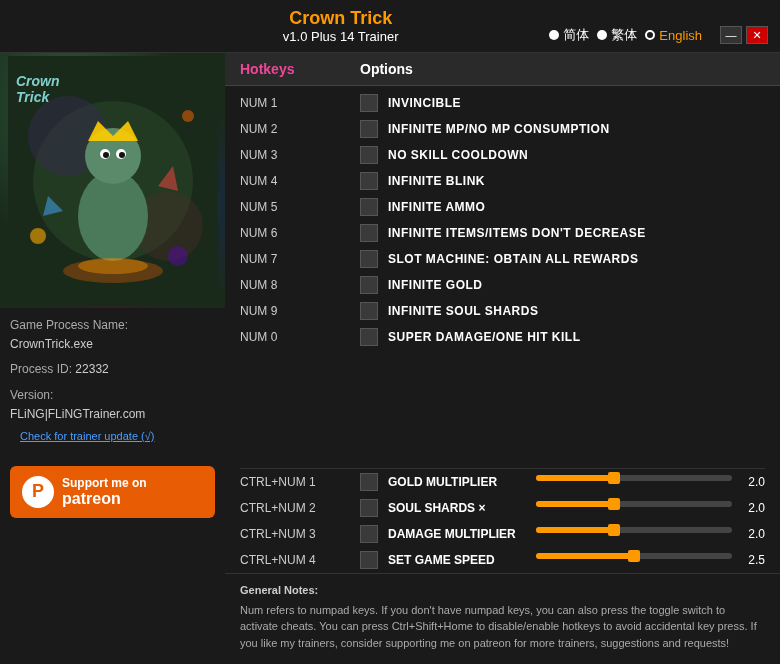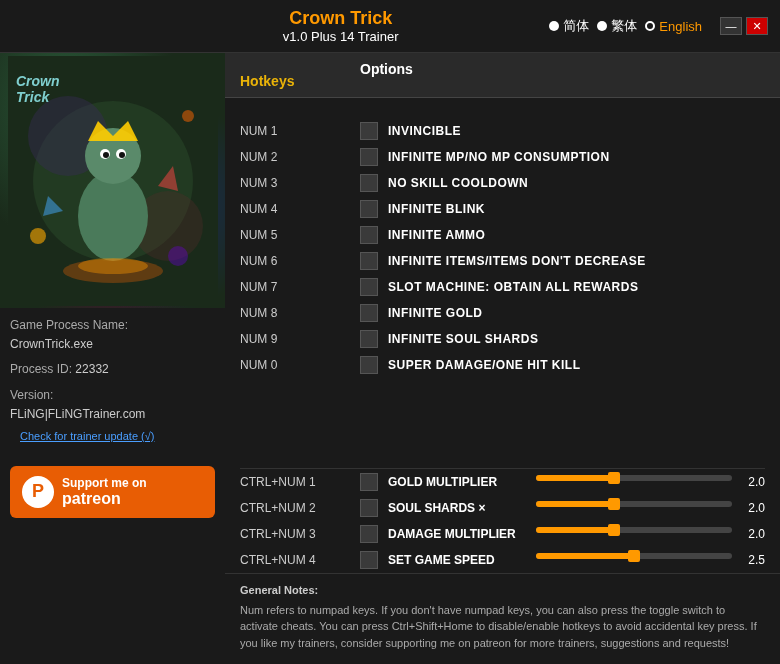--- a/index.html
+++ b/index.html
@@ -8,21 +8,21 @@
       height: 664px;
       background: #1a1a1a;
       font-family: Arial, sans-serif;
       color: #ffffff;
       overflow: hidden;
       position: relative;
     }
     .title-bar {
       background: #1a1a1a;
       display: flex;
-      align-items: center;
+      align-items: flex-end;
       justify-content: space-between;
       padding: 8px 12px;
       border-bottom: 1px solid #333;
     }
     .title-center {
       text-align: center;
       flex: 1;
     }
     .title-center .game-title {
       color: #ff9900;
@@ -150,33 +150,32 @@
     .table-header {
       display: flex;
       background: #2a2a2a;
       padding: 8px 15px;
       border-bottom: 1px solid #444;
     }
     .col-hotkey {
       width: 120px;
       font-size: 14px;
       font-weight: bold;
-      color: #eab308;
-      margin-top: 12px;
+      color: #ec4899;
     }
     .col-option {
       flex: 1;
       font-size: 14px;
       font-weight: bold;
       color: #ffffff;
     }
     .options-list {
       flex: 1;
       overflow: visible;
-      padding: 20px 0;
+      padding: 4px 0;
     }
     .option-row {
       display: flex;
       align-items: center;
       padding: 3px 15px;
       min-height: 26px;
     }
     .hotkey-label {
       width: 120px;
       font-size: 12px;

